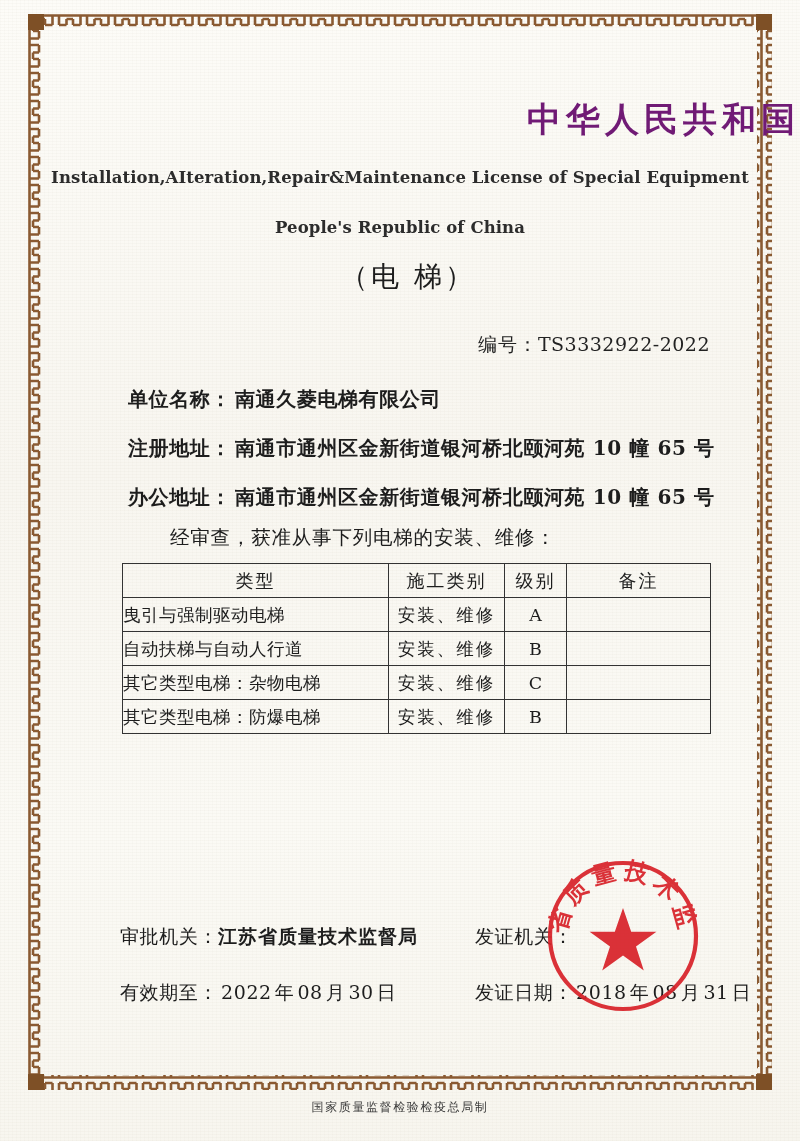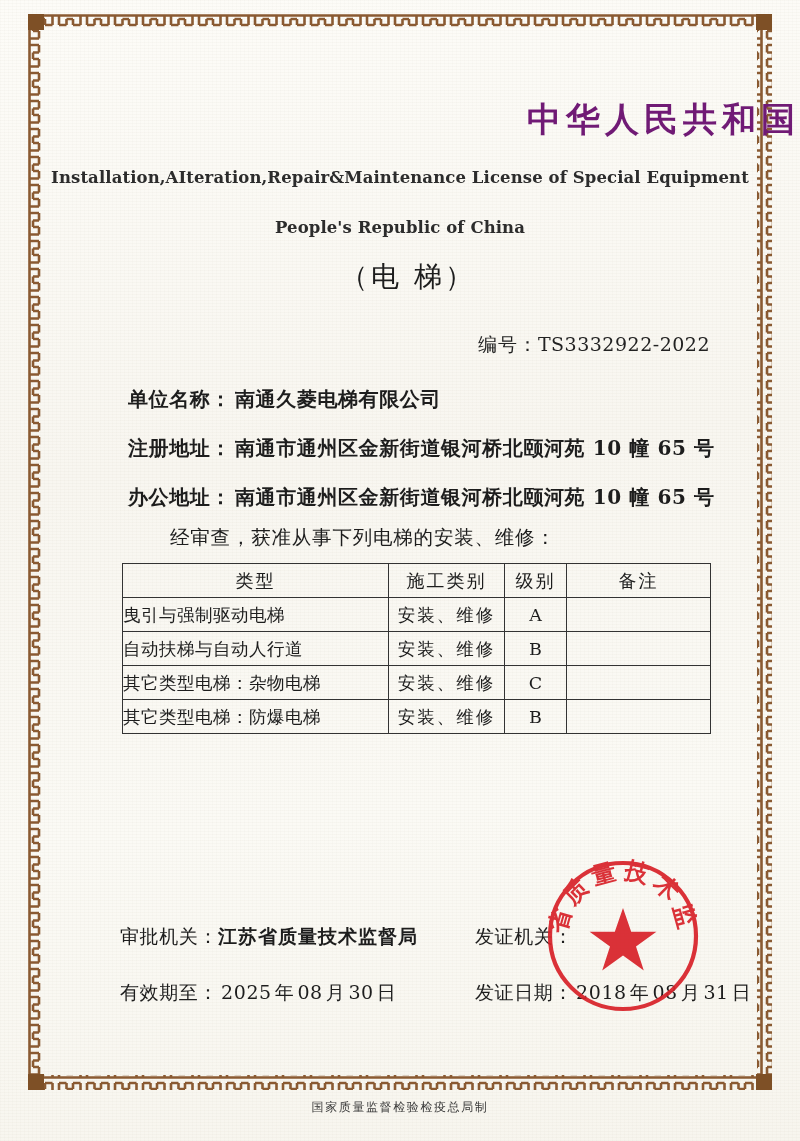--- a/index.html
+++ b/index.html
@@ -286,21 +286,21 @@
   <span class="fr-left">
     <span>审批机关：</span><span class="auth-value">江苏省质量技术监督局</span>
   </span>
   <span class="fr-right">
     <span>发证机关：</span><span class="auth-value"></span>
   </span>
 </div>
 
 <div id="date-row">
   <span class="fr-left">
-    <span>有效期至：</span><span class="dnum">2025</span><span>年</span><span class="dnum">08</span><span>月</span><span class="dnum">30</span><span>日</span>
+    <span>有效期至：</span><span class="dnum">2022</span><span>年</span><span class="dnum">08</span><span>月</span><span class="dnum">30</span><span>日</span>
   </span>
   <span class="fr-right">
     <span>发证日期：</span><span class="dnum">2018</span><span>年</span><span class="dnum">08</span><span>月</span><span class="dnum">31</span><span>日</span>
   </span>
 </div>
 
 <div id="seal">
   <svg width="156" height="156" viewBox="0 0 156 156" xmlns="http://www.w3.org/2000/svg">
     <defs>
       <path id="sealArc" d="M 21,78 A 57,57 0 1 1 135,78" fill="none"></path>

